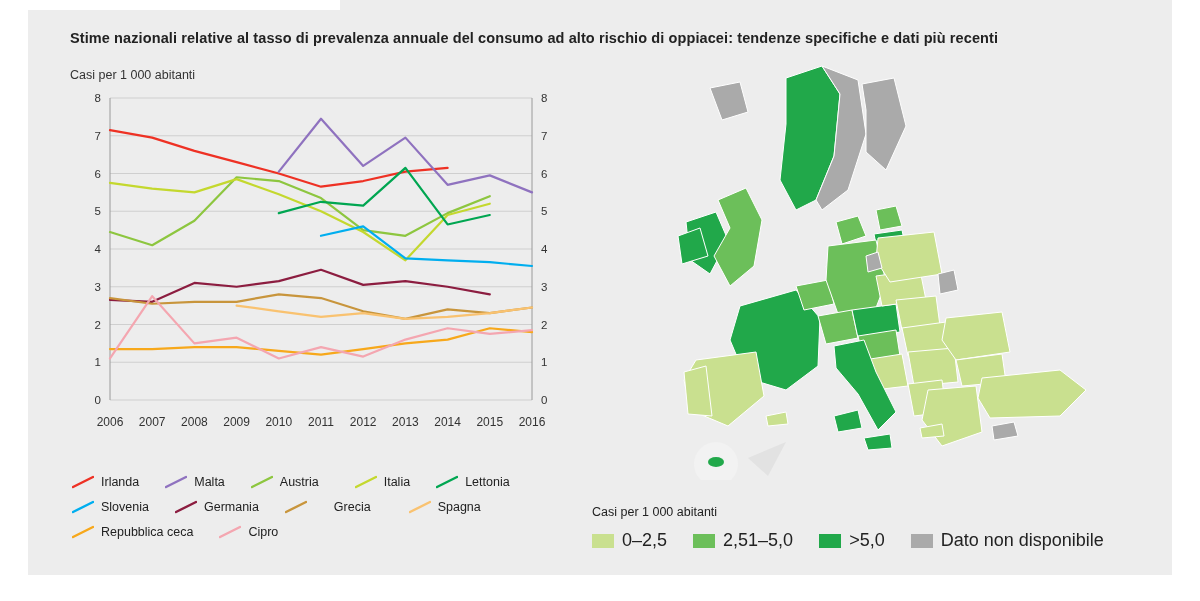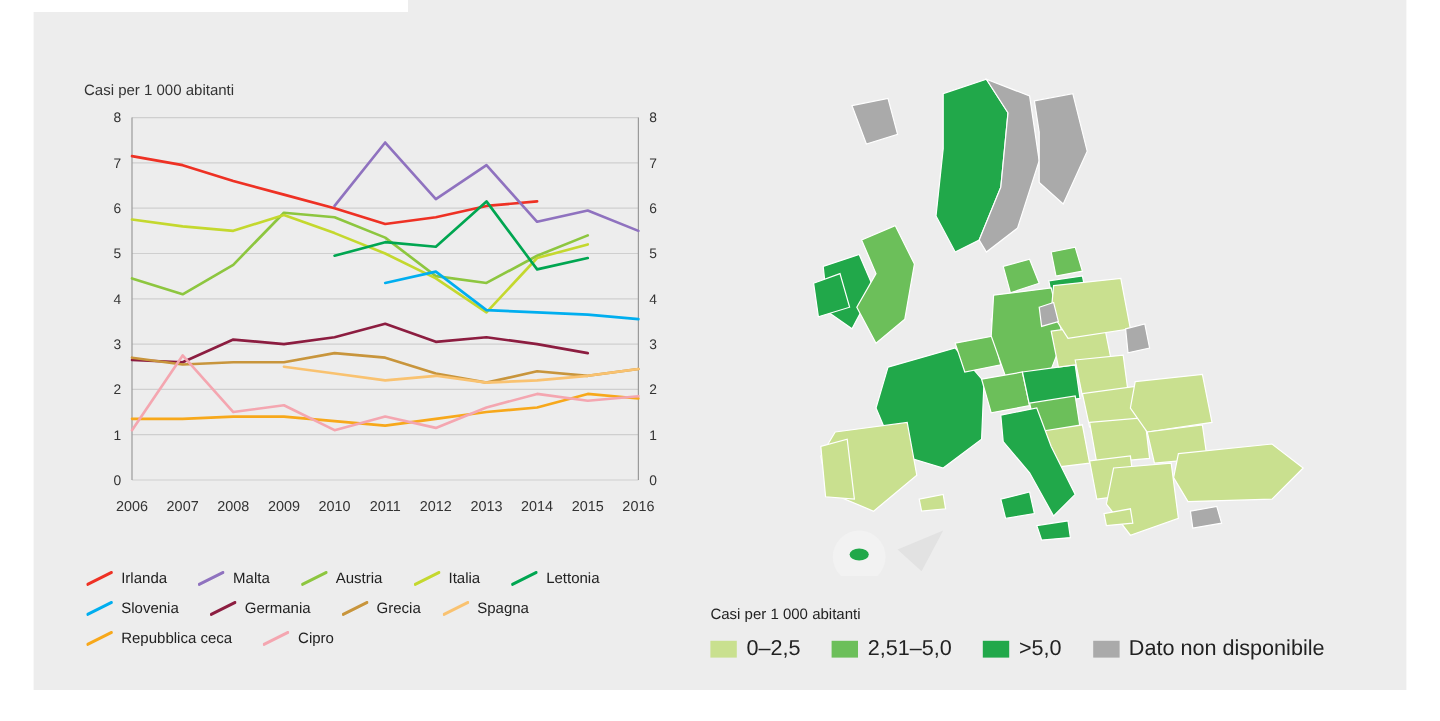--- a/index.html
+++ b/index.html
@@ -68,20 +68,21 @@
 </head>
 <body>
 
 <div id="page">
 
   <div class="left-white"></div>
   <div class="right-white"></div>
   <div class="bottom-white"></div>
   <div class="tab-white"></div>
 
+  <div class="title">Stime nazionali relative al tasso di prevalenza annuale del consumo ad alto rischio di oppiacei: tendenze specifiche e dati più recenti</div>
 
   <div class="axis-label" style="left:70px;top:68px;">Casi per 1 000 abitanti</div>
 
   <div id="chart-wrap">
     <svg id="chart-svg" width="500" height="390" viewBox="0 0 500 390">
         <line x1="40" x2="462" y1="330" y2="330" stroke="#cfcfcf" stroke-width="1"></line>
         <text x="31" y="334" text-anchor="end" font-size="11.5" fill="#333" font-family="&quot;Liberation Sans&quot;, sans-serif">0</text>
         <text x="471" y="334" text-anchor="start" font-size="11.5" fill="#333" font-family="&quot;Liberation Sans&quot;, sans-serif">0</text>
         <line x1="40" x2="462" y1="292.25" y2="292.25" stroke="#cfcfcf" stroke-width="1"></line>
         <text x="31" y="296.25" text-anchor="end" font-size="11.5" fill="#333" font-family="&quot;Liberation Sans&quot;, sans-serif">1</text>
@@ -145,21 +146,21 @@
           <span class="legend-text">Irlanda</span>
         </div>
         <div class="legend-item" style="margin-right: 26px;">
           <span class="legend-swatch">
             <svg width="22" height="14">
               <line x1="1" y1="12" x2="21" y2="2" stroke="#8f72bf" stroke-width="2.4" stroke-linecap="round"></line>
             </svg>
           </span>
           <span class="legend-text">Malta</span>
         </div>
-        <div class="legend-item" style="margin-right: 26px;">
+        <div class="legend-item" style="margin-right: 36px;">
           <span class="legend-swatch">
             <svg width="22" height="14">
               <line x1="1" y1="12" x2="21" y2="2" stroke="#8dc63f" stroke-width="2.4" stroke-linecap="round"></line>
             </svg>
           </span>
           <span class="legend-text">Austria</span>
         </div>
         <div class="legend-item" style="margin-right: 26px;">
           <span class="legend-swatch">
             <svg width="22" height="14">
@@ -187,21 +188,21 @@
           <span class="legend-text">Slovenia</span>
         </div>
         <div class="legend-item" style="margin-right: 26px;">
           <span class="legend-swatch">
             <svg width="22" height="14">
               <line x1="1" y1="12" x2="21" y2="2" stroke="#8c1d40" stroke-width="2.4" stroke-linecap="round"></line>
             </svg>
           </span>
           <span class="legend-text">Germania</span>
         </div>
-        <div class="legend-item" style="margin-right: 18px;">
+        <div class="legend-item" style="margin-right: 38px; gap: 20px;">
           <span class="legend-swatch">
             <svg width="22" height="14">
               <line x1="1" y1="12" x2="21" y2="2" stroke="#c8953c" stroke-width="2.4" stroke-linecap="round"></line>
             </svg>
           </span>
           <span class="legend-text">Grecia</span>
         </div>
         <div class="legend-item" style="margin-right: 40px;">
           <span class="legend-swatch">
             <svg width="22" height="14">

